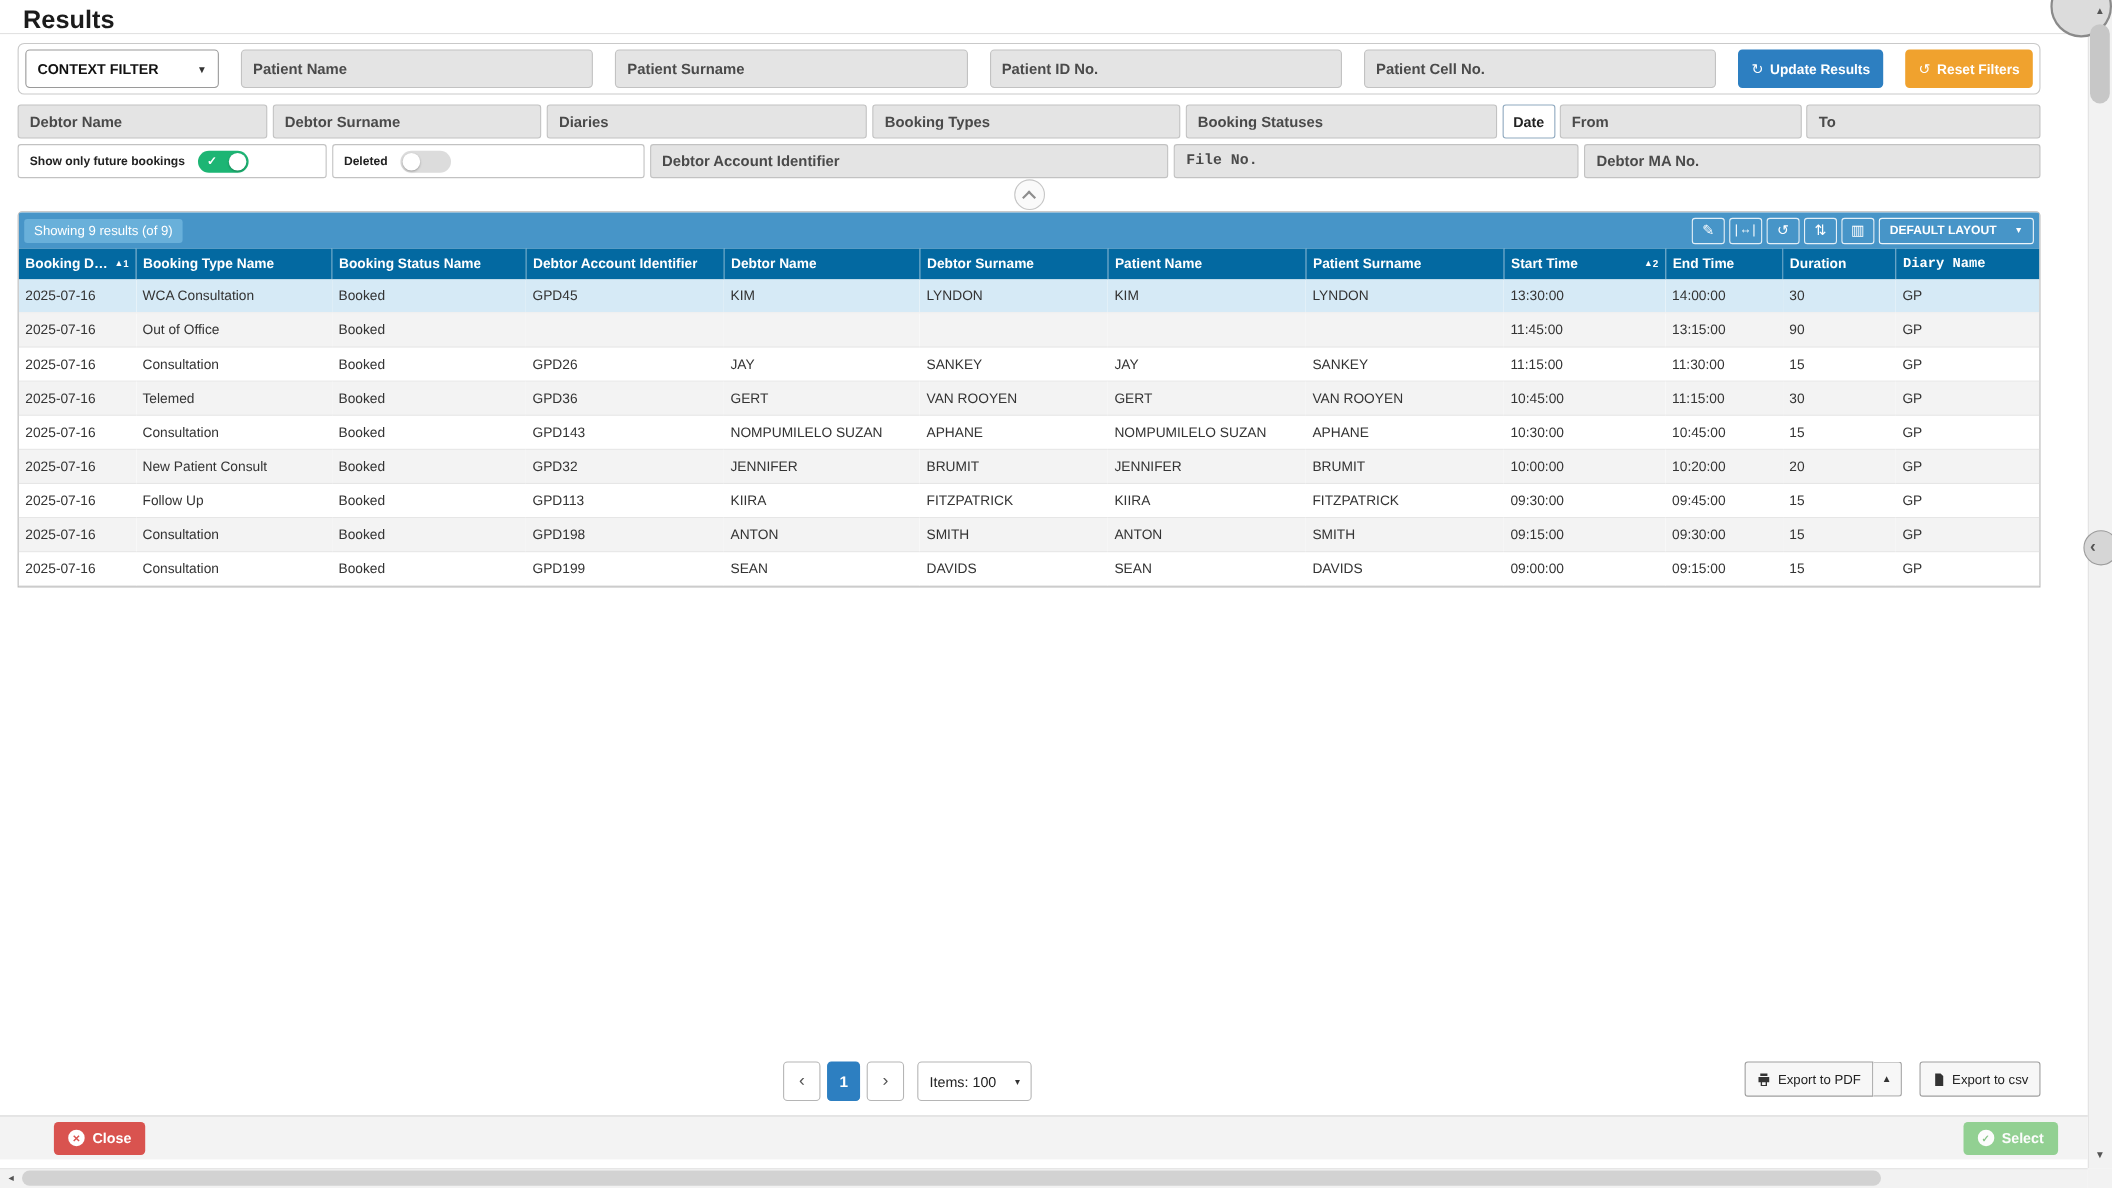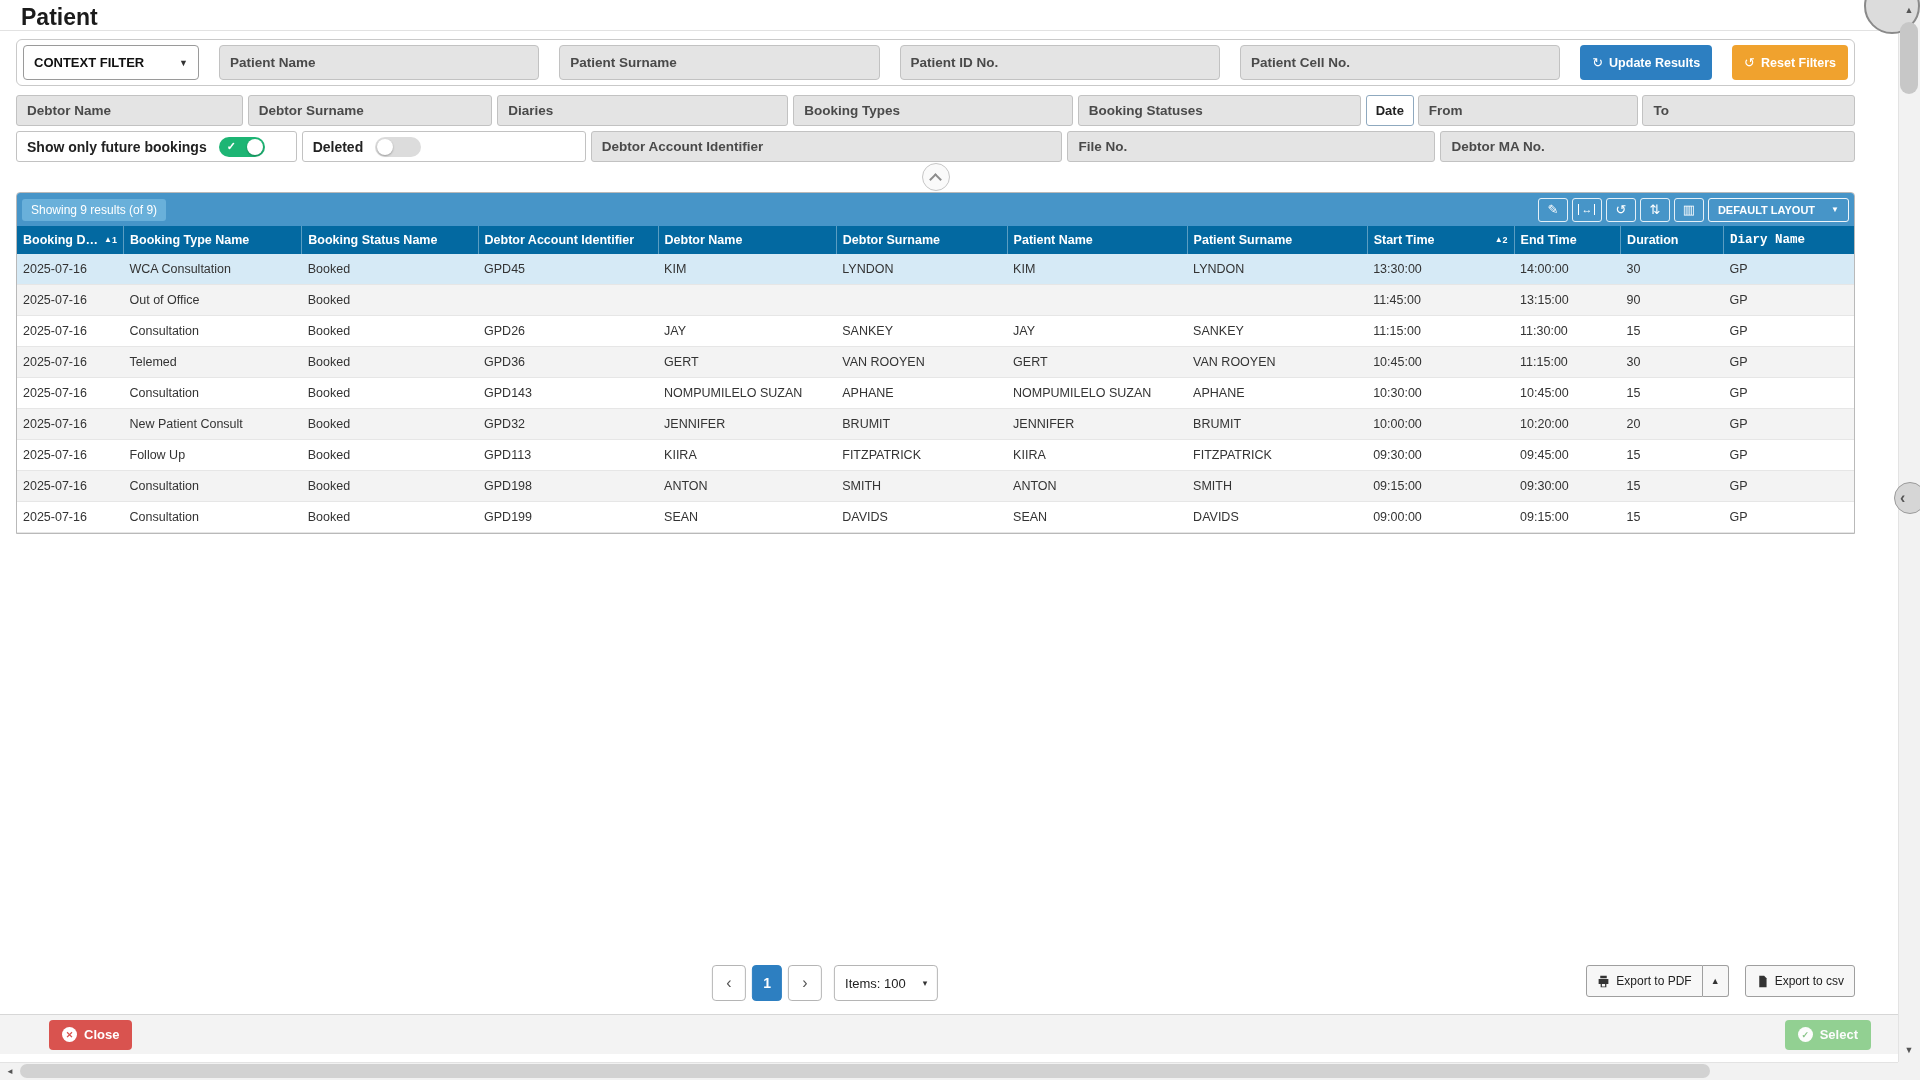--- a/index.html
+++ b/index.html
@@ -38,21 +38,21 @@
   .frow { display:flex; gap:5px; height:31px; }
   .frow2 { margin-top:9px; }
   .frow3 { margin-top:5px; }
   .frow .fin { height:31px; border-radius:3px; }
   .dategroup { display:flex; gap:4px; flex:418 1 0; min-width:0; }
   .datelabel { background:#fff; border:1px solid #8fa9bf; border-radius:3px; width:48px; flex:none;
                display:flex; align-items:center; justify-content:center; font-size:13px; font-weight:bold; color:#222; }
 
   .toggle-box { background:#fff; border:1px solid #c2c2c2; border-radius:3px;
                 display:flex; align-items:center; gap:12px; padding:0 10px; min-width:0; }
-  .tlabel { font-size:14px; font-weight:bold; color:#222; white-space:nowrap; }
+  .tlabel { font-size:11px; font-weight:bold; color:#222; white-space:nowrap; }
   .switch { width:46px; height:20px; border-radius:10px; background:#dcdcdc; position:relative; flex:none; cursor:pointer; }
   .switch .knob { position:absolute; top:2px; left:2px; width:16px; height:16px; border-radius:50%;
                   background:#fff; box-shadow:0 1px 2px rgba(0,0,0,.3); }
   .switch .check { display:none; position:absolute; left:8px; top:3px; color:#fff; font-size:11px; font-weight:bold; }
   .switch.on { background:#1db574; }
   .switch.on .knob { left:28px; }
   .switch.on .check { display:block; }
 
   .collapse-wrap { height:30px; display:flex; align-items:center; justify-content:center; }
   .collapse-btn { width:28px; height:28px; border-radius:50%; background:#fafafa; border:1px solid #c6c6c6;
@@ -133,21 +133,21 @@
   .side-handle { position:absolute; top:482px; right:-6px; width:32px; height:32px; border-radius:50%;
                  background:#d6d6d6; border:1px solid #9b9b9b; z-index:40; cursor:pointer;
                  display:flex; align-items:center; }
   .side-handle .hchev { color:#555; font-size:16px; font-weight:bold; margin-left:5px; }
 </style>
 </head>
 <body>
 
 <div class="main">
   <div class="title-wrap">
-    <span class="page-title">Patient</span>
+    <span class="page-title">Results</span>
   </div>
   <div class="title-rule"></div>
 
   <div class="content">
 
     <div class="fpanel1">
       <div class="sel context-sel">
         <span>CONTEXT FILTER</span>
         <span class="caret">▼</span>
       </div>
@@ -187,21 +187,21 @@
         </span>
       </div>
       <div class="toggle-box" style="flex:225 1 0;">
         <span class="tlabel">Deleted</span>
         <span class="switch">
 
           <span class="knob"></span>
         </span>
       </div>
       <input class="fin" style="flex: 386 1 0px;" placeholder="Debtor Account Identifier">
-      <input class="fin" style="flex: 297 1 0px;" placeholder="File No.">
+      <input class="fin" style="flex: 297 1 0px; font-family: Liberation Mono, monospace;" placeholder="File No.">
       <input class="fin" style="flex: 337 1 0px;" placeholder="Debtor MA No.">
     </div>
 
     <div class="collapse-wrap">
       <div class="collapse-btn">
         <span class="chev-up"></span>
       </div>
     </div>
 
     <div class="grid">

